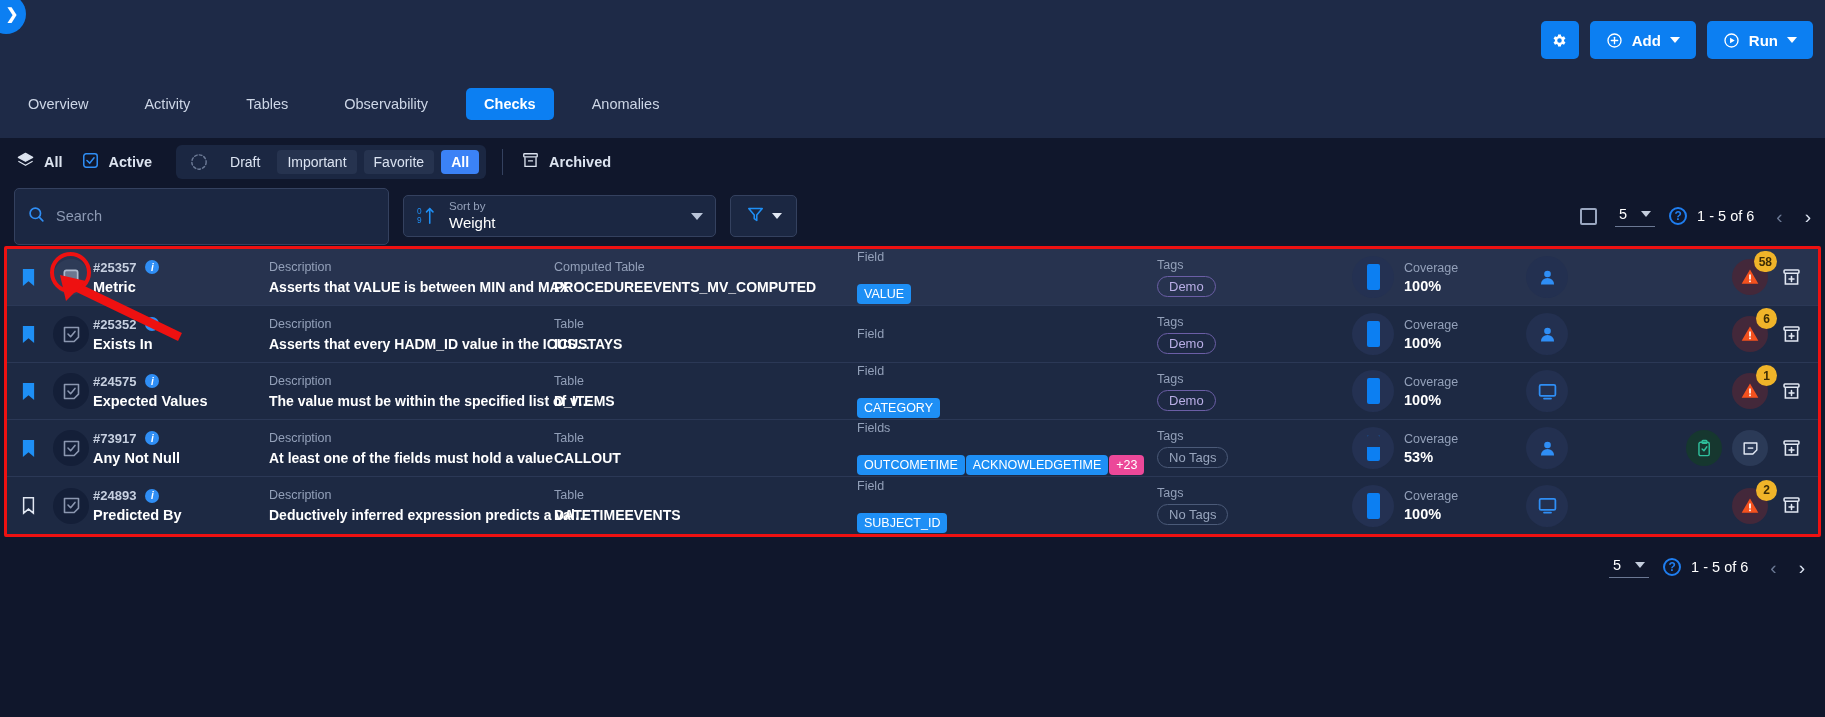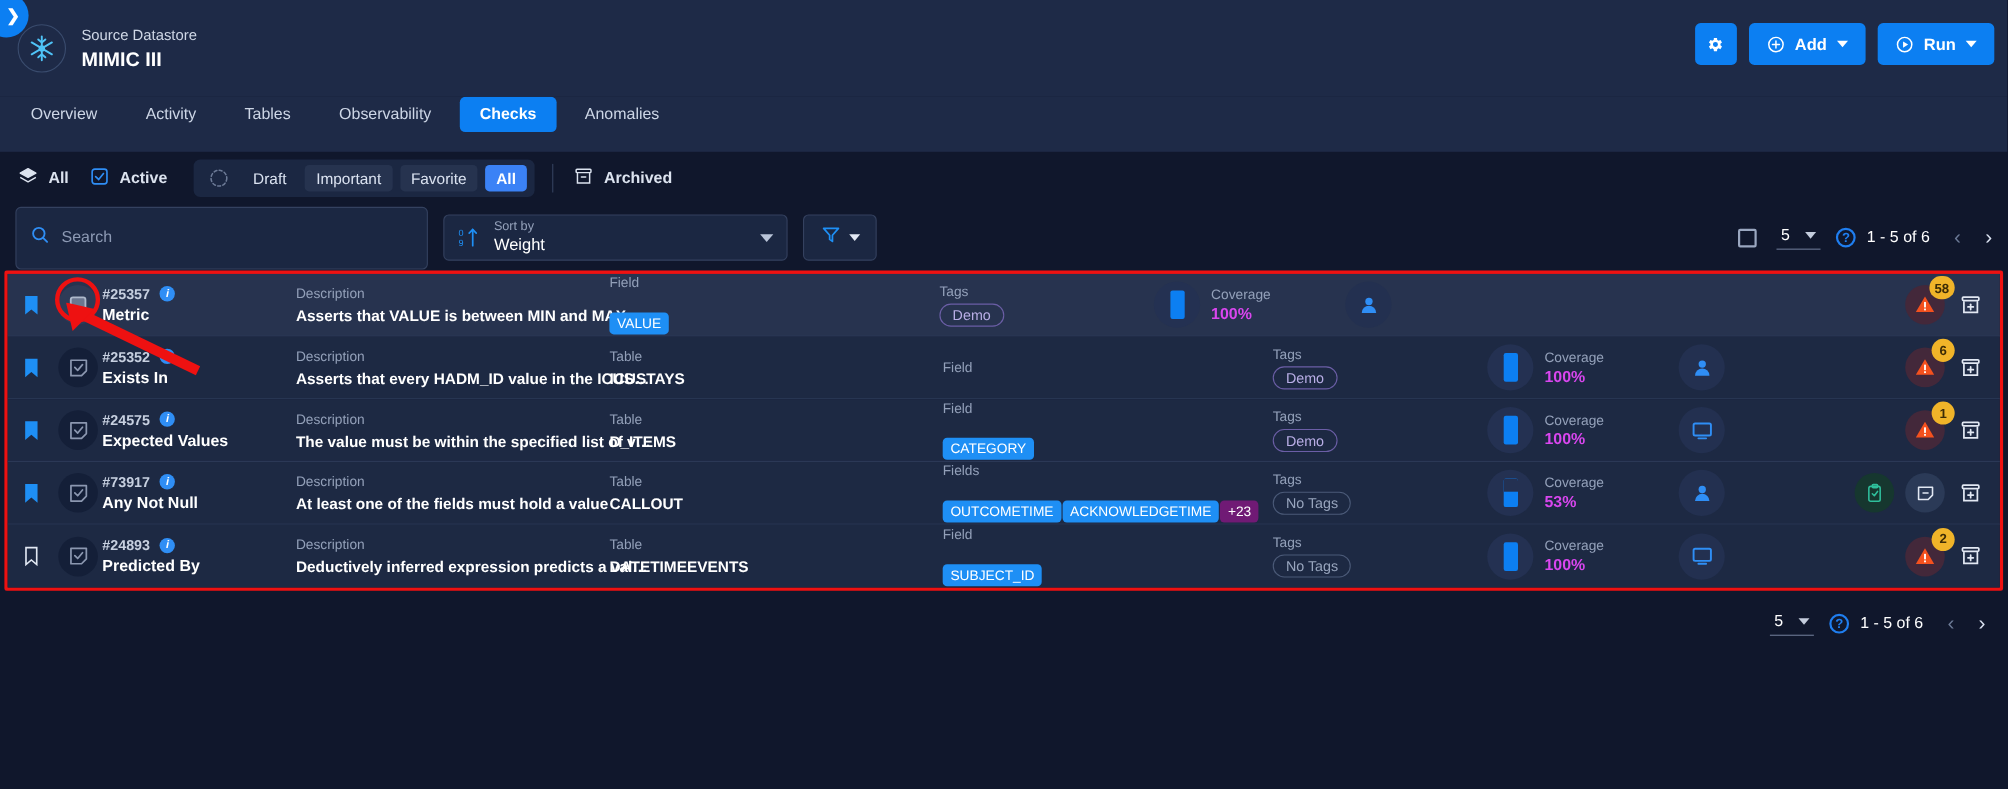--- a/index.html
+++ b/index.html
@@ -35,21 +35,21 @@
     background:#0c7ff2; color:#fff; border:none; border-radius:5px;
     height:38px; display:flex; align-items:center; gap:9px;
     padding:0 16px; font-size:15px; font-weight:bold; cursor:pointer;
     font-family:"Liberation Sans", sans-serif;
   }
   .btn.icon-only{ padding:0; width:38px; justify-content:center; }
   .btn svg{ width:17px;height:17px; display:block; }
   .caret{ width:0;height:0;border-left:5px solid transparent;border-right:5px solid transparent;border-top:6px solid #fff; }
 
   
-  .tabs{ height:50px; background:#1e2a47; display:flex; align-items:flex-start; padding-left:10px; gap:8px; }
+  .tabs{ height:50px; background:#1e2a47; display:flex; align-items:flex-start; padding-left:10px; gap:20px; }
   .tab{
     height:32px; padding:0 18px; border-radius:5px;
     display:flex;align-items:center; font-size:14.5px; color:#cdd6e6; cursor:pointer;
   }
   .tab.active{ background:#0c7ff2; color:#fff; font-weight:bold; }
 
   
   .filterbar{ height:48px; display:flex; align-items:center; padding-left:14px; gap:0; }
   .fb-item{ display:flex; align-items:center; gap:9px; padding:0 16px 0 2px; cursor:pointer; font-size:14.5px; color:#dce3ef; }
   .fb-item .lbl{ font-weight:bold; }
@@ -119,31 +119,31 @@
     font-weight:bold;display:flex;align-items:center;justify-content:center;font-style:italic; }
   .nm{ font-size:14.5px;font-weight:bold;color:#fff;margin-top:4px; }
   .fieldcol{ }
   .flabel{ font-size:12.5px;color:#93a0b9; }
   .fval{ font-size:14px;font-weight:bold;color:#fff;margin-top:5px; white-space:nowrap; }
   .c-desc{ width:285px; }
   .c-table{ width:303px; }
   .c-field{ width:300px; }
   .c-tags{ width:195px; }
   .chip{ display:inline-block;background:#1e8ff5;color:#fff;font-size:12.5px;border-radius:4px;padding:3px 7px;margin-top:20px; }
-  .chip.more{ background:#701a75; }
+  .chip.more{ background:#ec4899; }
   .tagchip{ display:inline-block;border:1px solid #6b5ea6;color:#b9aee6;font-size:13px;border-radius:11px;padding:2px 11px;margin-top:4px; }
   .tagchip.none{ border-color:#4b5a78;color:#98a5bd; }
 
   .c-cov{ width:152px; display:flex; align-items:center; gap:10px; }
   .covcirc{ width:42px;height:42px;border-radius:50%;background:#243category;background:#243152;
     display:flex;align-items:center;justify-content:center; }
   .covbar{ width:13px;height:26px;border-radius:2px;background:#0c7ff2;position:relative;overflow:hidden; }
   .covbar .empty{ position:absolute;left:0;top:0;width:100%;background:#243152; }
   .covtxt .l{ font-size:12.5px;color:#93a0b9; }
-  .covtxt .v{ font-size:14.5px;font-weight:bold;color:#d946ef;margin-top:3px; }
+  .covtxt .v{ font-size:14.5px;font-weight:bold;color:#ffffff;margin-top:3px; }
 
   .c-src{ width:86px; display:flex; justify-content:center; }
   .srccirc{ width:42px;height:42px;border-radius:50%;background:#233050;display:flex;align-items:center;justify-content:center; }
 
   .c-extra{ flex:1; display:flex; align-items:center; justify-content:flex-end; gap:10px; padding-right:14px; }
   .ic-circ{ width:36px;height:36px;border-radius:50%;display:flex;align-items:center;justify-content:center;position:relative; }
   .ic-circ.warn{ background:#43283a; }
   .ic-circ.green{ background:#16372f; }
   .ic-circ.grey{ background:#2b3a57; }
   .badge{
@@ -161,36 +161,20 @@
     left:50px;top:252px;width:41px;height:41px;border:4px solid #ee1111;border-radius:50%;
   }
   .ann-arrow{ left:60px; top:275px; width:140px; height:70px; }
 </style>
 </head>
 <body>
 
 <div class="header">
   <div class="collapse-tab">❯</div>
 
-  <div class="ds-block">
-    <div class="ds-logo">
-      <svg viewBox="0 0 24 24" fill="none" stroke="#4fc3f7" stroke-width="1.6" stroke-linecap="round">
-        <line x1="12" y1="2" x2="12" y2="22"></line>
-        <line x1="3.5" y1="7" x2="20.5" y2="17"></line>
-        <line x1="3.5" y1="17" x2="20.5" y2="7"></line>
-        <polyline points="9,4.5 12,7 15,4.5"></polyline>
-        <polyline points="9,19.5 12,17 15,19.5"></polyline>
-        <circle cx="12" cy="12" r="1.9"></circle>
-      </svg>
-    </div>
-    <div>
-      <div class="ds-sub">Source Datastore</div>
-      <div class="ds-title">MIMIC III</div>
-    </div>
-  </div>
 
   <div class="hdr-actions">
     <button class="btn icon-only">
       <span>
         <svg viewBox="0 0 24 24" fill="#fff">
             <path d="M19.4 13a7.8 7.8 0 0 0 0-2l2-1.5-2-3.4-2.4 1a7.6 7.6 0 0 0-1.7-1L15 3.5h-4l-.3 2.6a7.6 7.6 0 0 0-1.7 1l-2.4-1-2 3.4L6.6 11a7.8 7.8 0 0 0 0 2l-2 1.5 2 3.4 2.4-1c.5.4 1.1.8 1.7 1l.3 2.6h4l.3-2.6c.6-.2 1.2-.6 1.7-1l2.4 1 2-3.4zM13 15.2A3.2 3.2 0 1 1 13 8.8a3.2 3.2 0 0 1 0 6.4z" transform="translate(-1,0)"></path>
           </svg>
       </span>
     </button>
 
@@ -344,20 +328,24 @@
       <div class="idline">
         <span class="idtxt">#25357</span>
         <span class="infoi">i</span>
       </div>
       <div class="nm">Metric</div>
     </div>
     <div class="c-desc fieldcol">
       <div class="flabel">Description</div>
       <div class="fval">Asserts that VALUE is between MIN and MAX</div>
     </div>
+    <div class="c-table fieldcol">
+      <div class="flabel">Computed Table</div>
+      <div class="fval">PROCEDUREEVENTS_MV_COMPUTED</div>
+    </div>
     <div class="c-field fieldcol">
       <div class="flabel">Field</div>
       <div><span class="chip">VALUE</span></div>
     </div>
     <div class="c-tags fieldcol">
       <div class="flabel">Tags</div>
       <div><span class="tagchip">Demo</span></div>
     </div>
     <div class="c-cov">
       <div class="covcirc">

